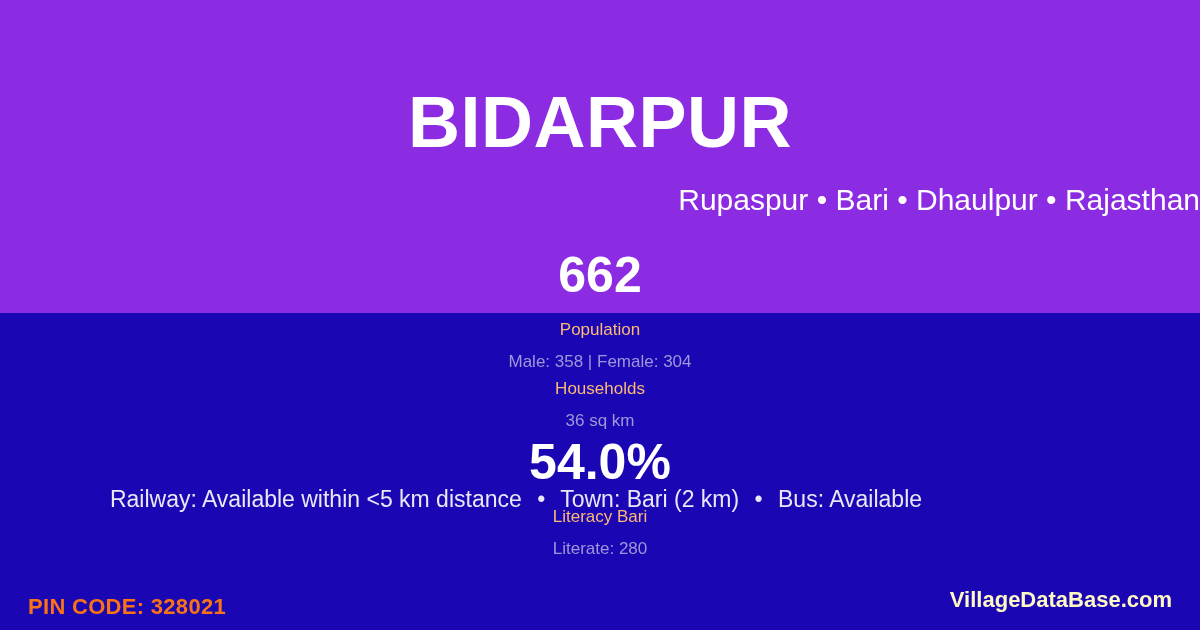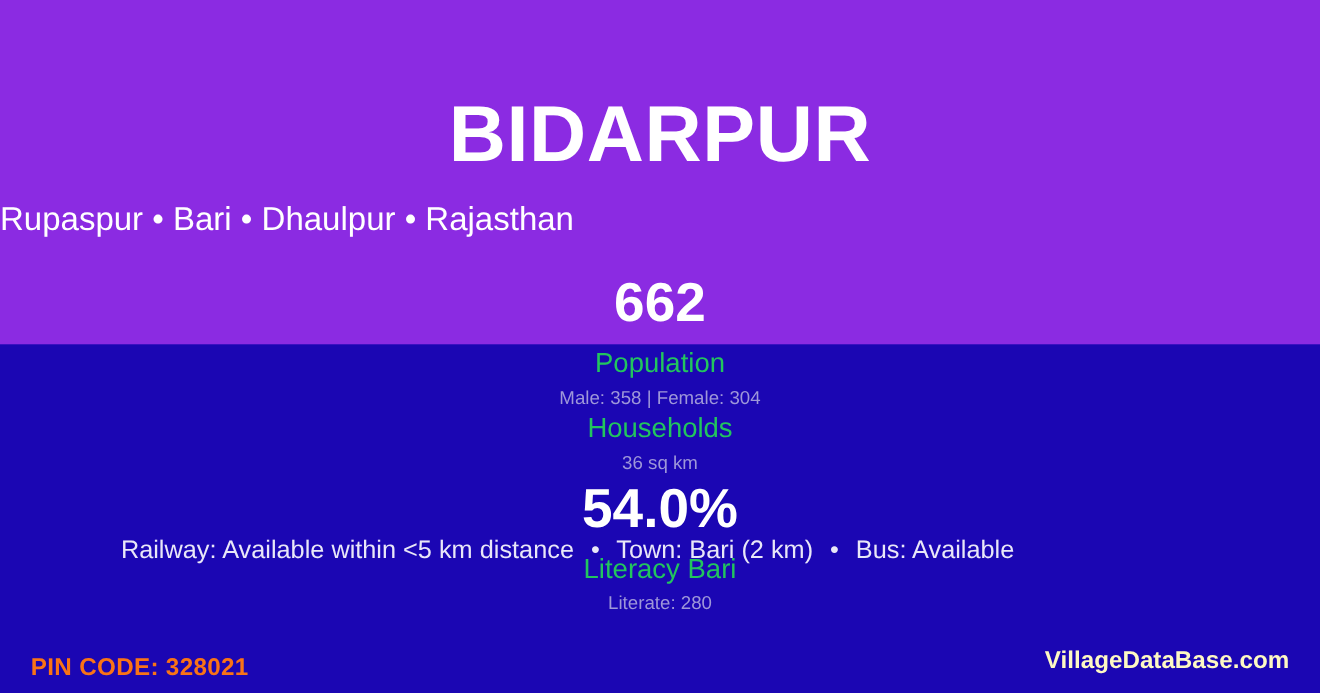--- a/index.html
+++ b/index.html
@@ -45,21 +45,21 @@
     letter-spacing: 0.5px;
     color: #FFFFFF;
     white-space: nowrap;
   }
 
   .subtitle {
     position: absolute;
     left: 0;
     top: 182px;
     width: 1200px;
-    text-align: left;
+    text-align: right;
     font-size: 30px;
     line-height: 36px;
     font-weight: 400;
     color: #FFFFFF;
     white-space: nowrap;
   }
 
   
   .stats {
     position: absolute;
@@ -81,24 +81,24 @@
     height: 69px;
     font-size: 50px;
     line-height: 62px;
     font-weight: 700;
     color: #FFFFFF;
     white-space: nowrap;
   }
 
   .stat-label {
     margin-top: 2px;
-    font-size: 25px;
+    font-size: 17px;
     line-height: 30px;
     font-weight: 400;
-    color: #22c55e;
+    color: #fdba74;
     white-space: nowrap;
   }
 
   .stat-sub {
     margin-top: 7px;
     font-size: 17px;
     line-height: 20px;
     font-weight: 400;
     color: #9E97D9;
     white-space: nowrap;

